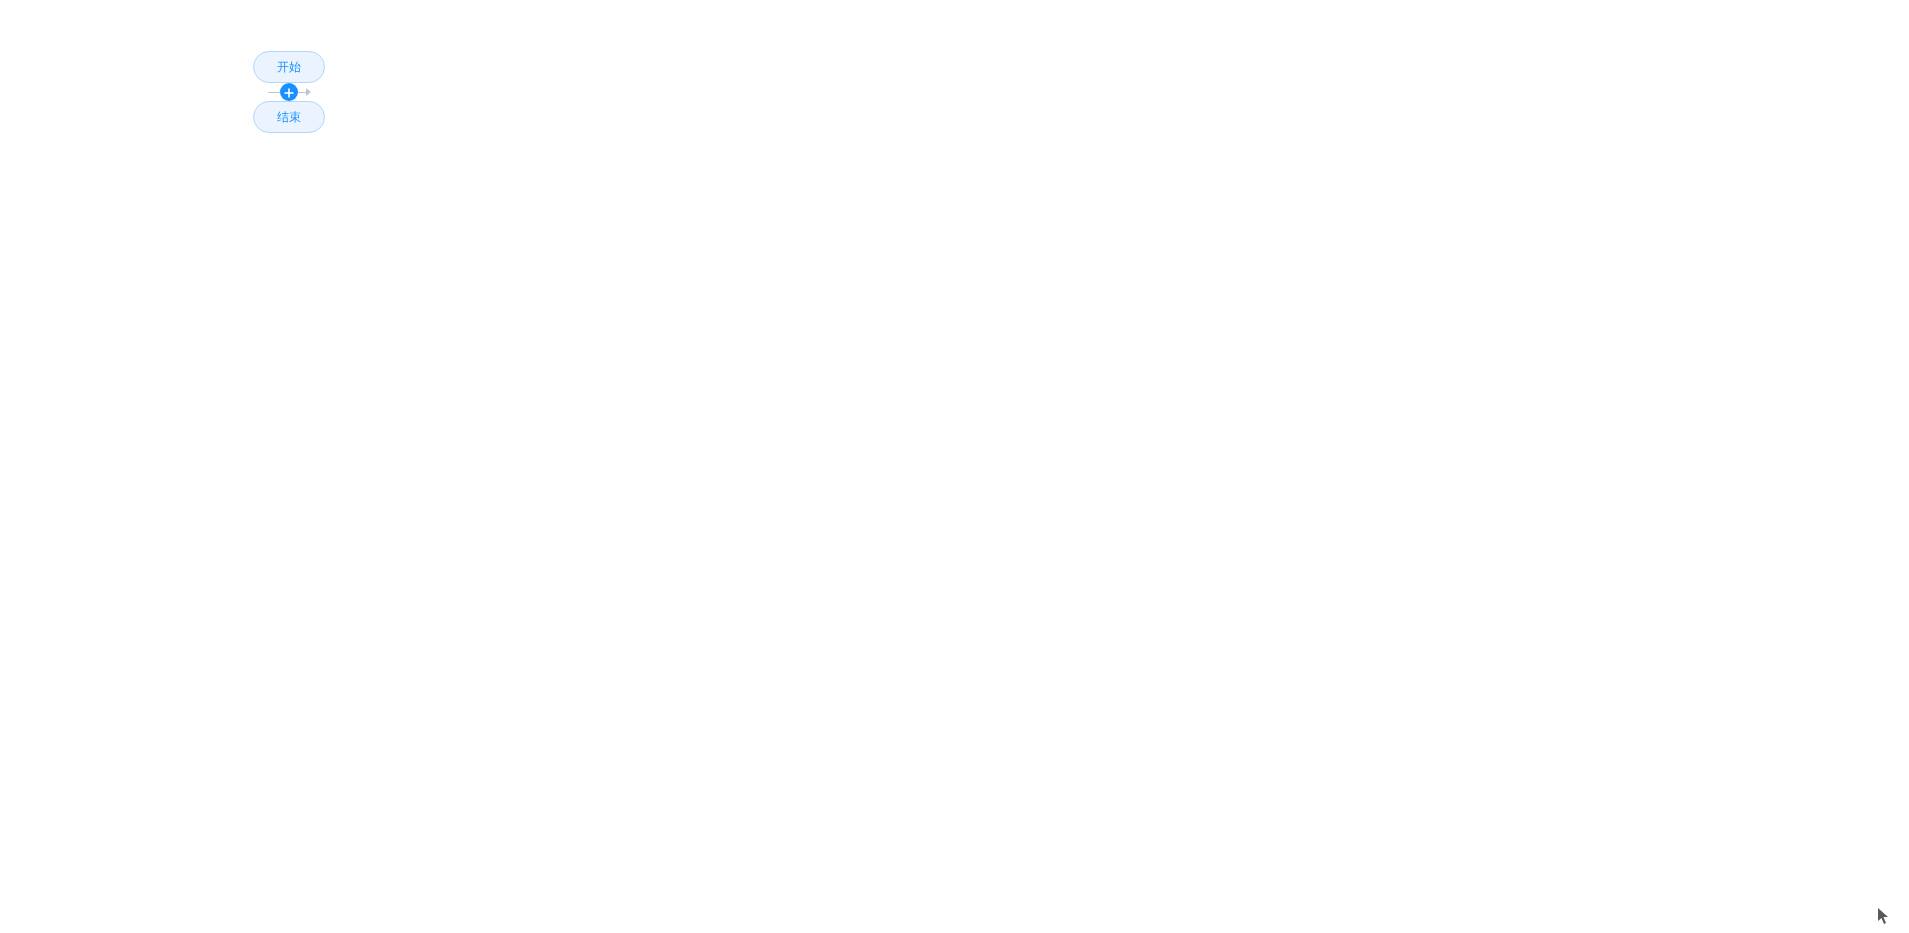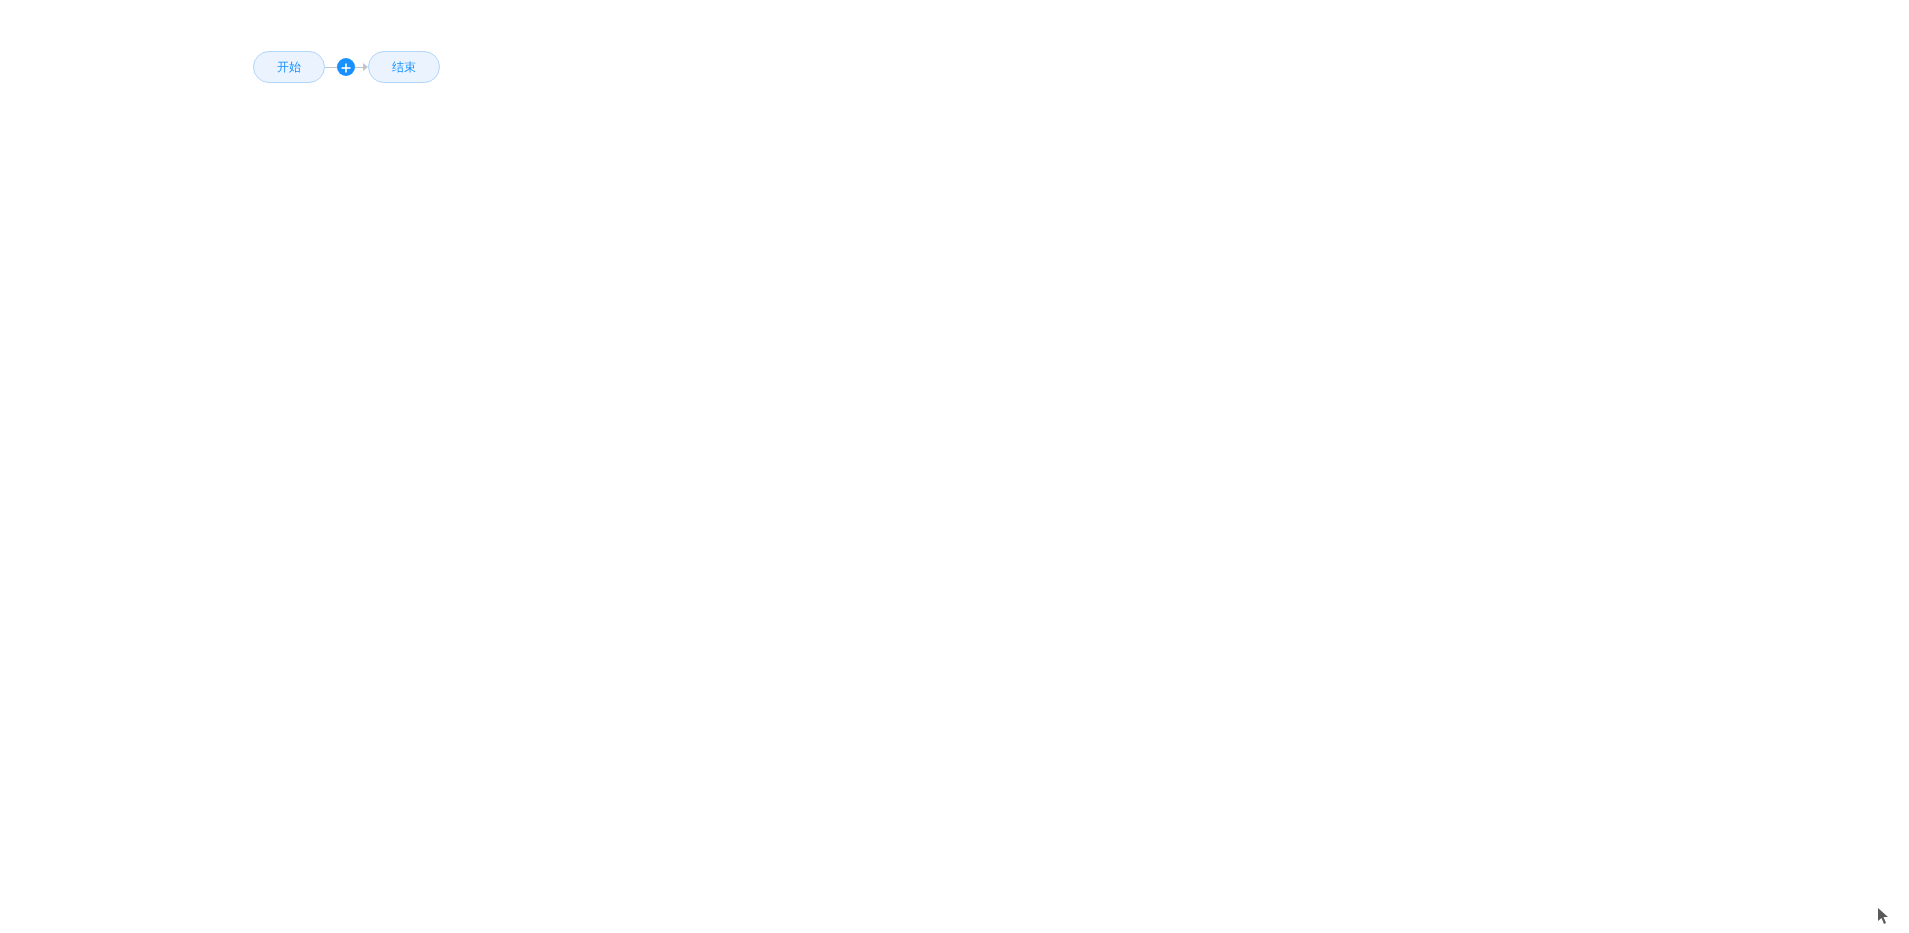--- a/index.html
+++ b/index.html
@@ -14,20 +14,21 @@
       font-family: -apple-system, BlinkMacSystemFont, "Segoe UI", Roboto, "Helvetica Neue", Arial, "PingFang SC", "Microsoft YaHei", sans-serif;
       position: relative;
       overflow: hidden;
     }
     .flow-container {
       position: absolute;
       left: 253px;
       top: 51px;
       display: flex;
       align-items: center;
+      flex-direction: column;
     }
     .flow-node {
       width: 72px;
       height: 32px;
       background: #eaf3fe;
       border: 1px solid #b3d6fa;
       border-radius: 16px;
       display: flex;
       align-items: center;
       justify-content: center;

